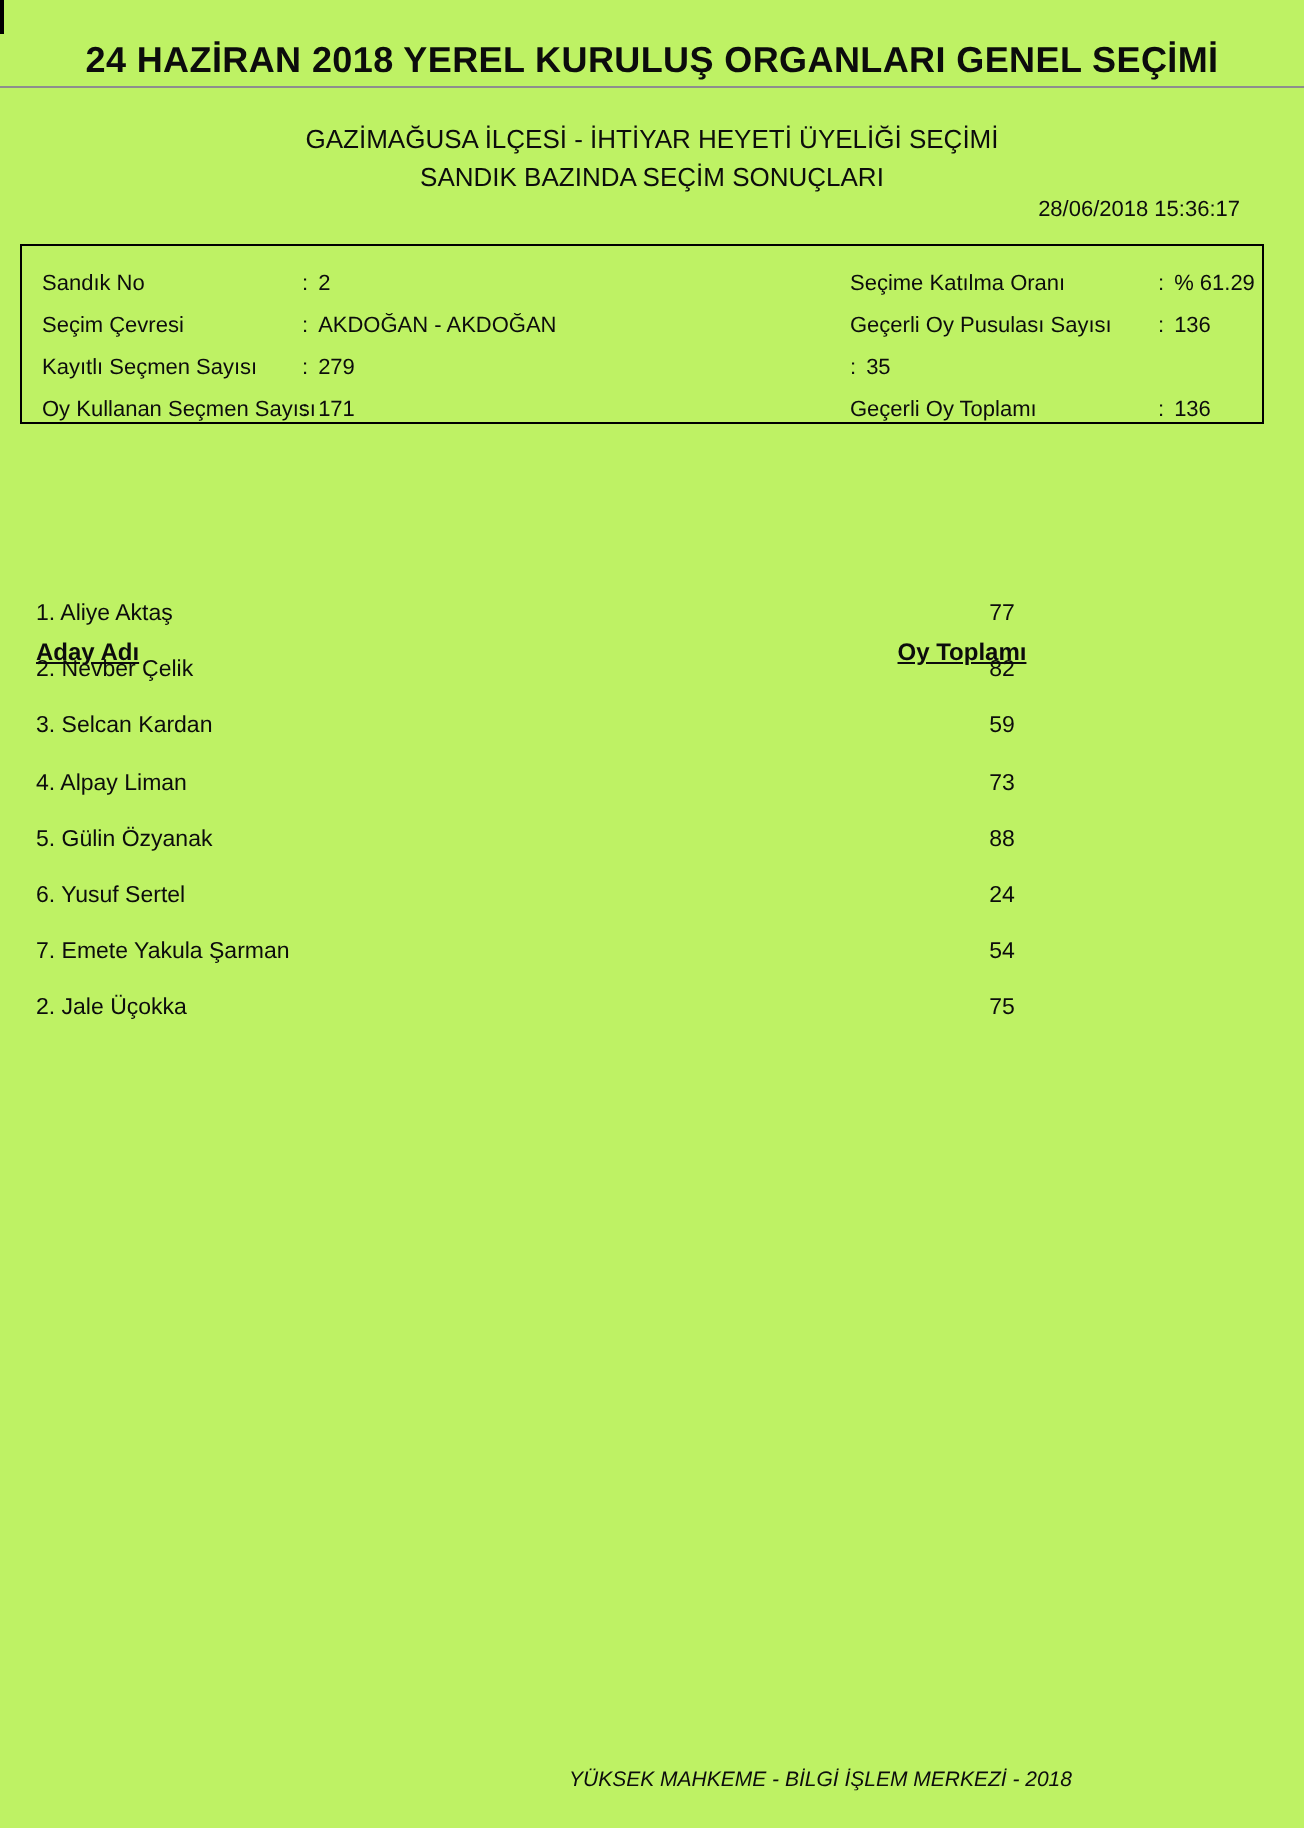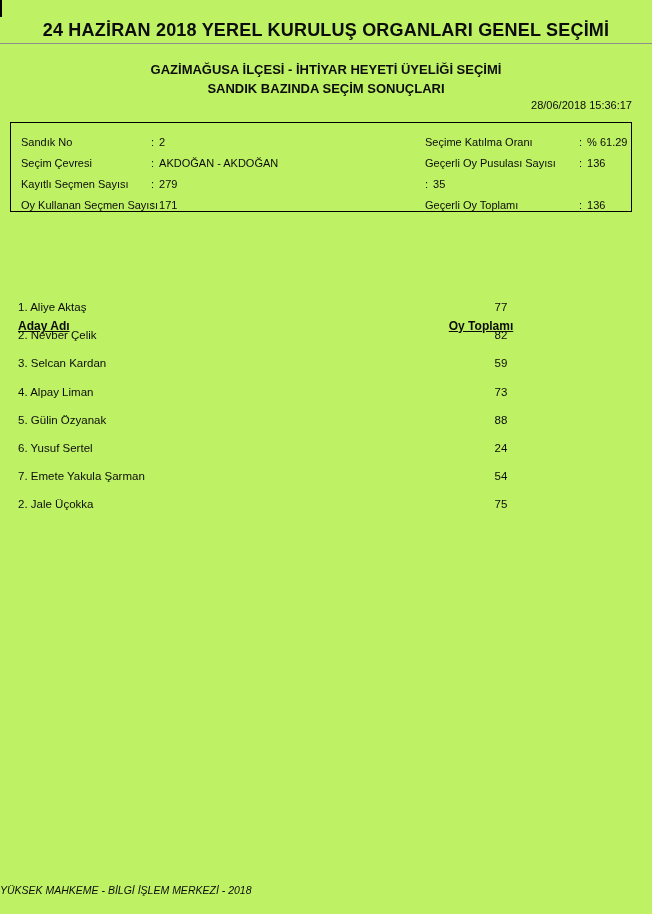--- a/index.html
+++ b/index.html
@@ -6,44 +6,44 @@
   html,body { background:#fff; }
   .page {
     position:relative; width:652px; height:914px; background:#bef264;
     font-family:"Liberation Sans","DejaVu Sans",sans-serif; color:#0c0c0c;
     overflow:hidden;
   }
   .title { position:absolute; top:20px; left:0; width:652px; text-align:center;
            font-size:18px; font-weight:700; letter-spacing:0.2px; }
   .title-rule { position:absolute; top:43px; left:0; width:652px; height:1px; background:#8e8e8e; }
   .edge-mark { position:absolute; top:0; left:0; width:2px; height:17px; background:#000; }
-  .subtitle { position:absolute; left:0; width:652px; text-align:center; font-size:13px; font-weight:700; }
+  .subtitle { position:absolute; left:0; width:652px; text-align:center; font-size:13px; font-weight:400; }
   .subtitle.line1 { top:62px; }
   .subtitle.line2 { top:81px; }
-  .timestamp { position:absolute; top:99px; right:20px; font-size:11px;margin-left:44px; }
+  .timestamp { position:absolute; top:99px; right:32px; font-size:11px;margin-left:44px; }
   .info-box { position:absolute; top:122px; left:10px; width:622px; height:90px; border:1px solid #000; }
   .info-col { position:absolute; top:9px; font-size:11px; line-height:21px; }
   .info-col.colL { left:10px; }
   .info-col.colR { left:414px; }
   .info-row { display:flex; white-space:nowrap; }
   .colL .info-label { width:130px; flex:none; }
   .colR .info-label { width:154px; flex:none; }
   .info-sep { flex:none; }
   .info-value { margin-left:5px; }
   .section-heading { position:absolute; top:227px; left:0; width:652px; text-align:center;
                      font-size:11.5px; font-weight:700; letter-spacing:0.2px; }
   .table-head { position:absolute; top:273px; left:0; width:652px; height:16px;
                 font-size:12px; font-weight:700;margin-top:46px; }
   .th-name  { position:absolute; left:18px; text-decoration:underline; }
   .th-votes { position:absolute; left:448px; width:66px; text-align:center; text-decoration:underline; }
   .results-body { position:absolute; top:301px; left:0; width:652px; }
   .result-row { position:relative; height:28.2px; font-size:11.5px; }
   .candidate { position:absolute; left:18px; top:0; }
   .votes { position:absolute; left:468px; width:66px; top:0; text-align:center; }
-  .footer { position:absolute; top:884px; left:0; width:618px; text-align:left;
+  .footer { position:absolute; top:884px; left:0; width:536px; text-align:right;
             font-size:10.5px; font-style:italic; }
 </style>
 </head>
 <body>
 
 <div class="page">
 
   <div class="edge-mark"></div>
   <div class="title">24 HAZİRAN 2018 YEREL KURULUŞ ORGANLARI GENEL SEÇİMİ</div>
   <div class="title-rule"></div>

